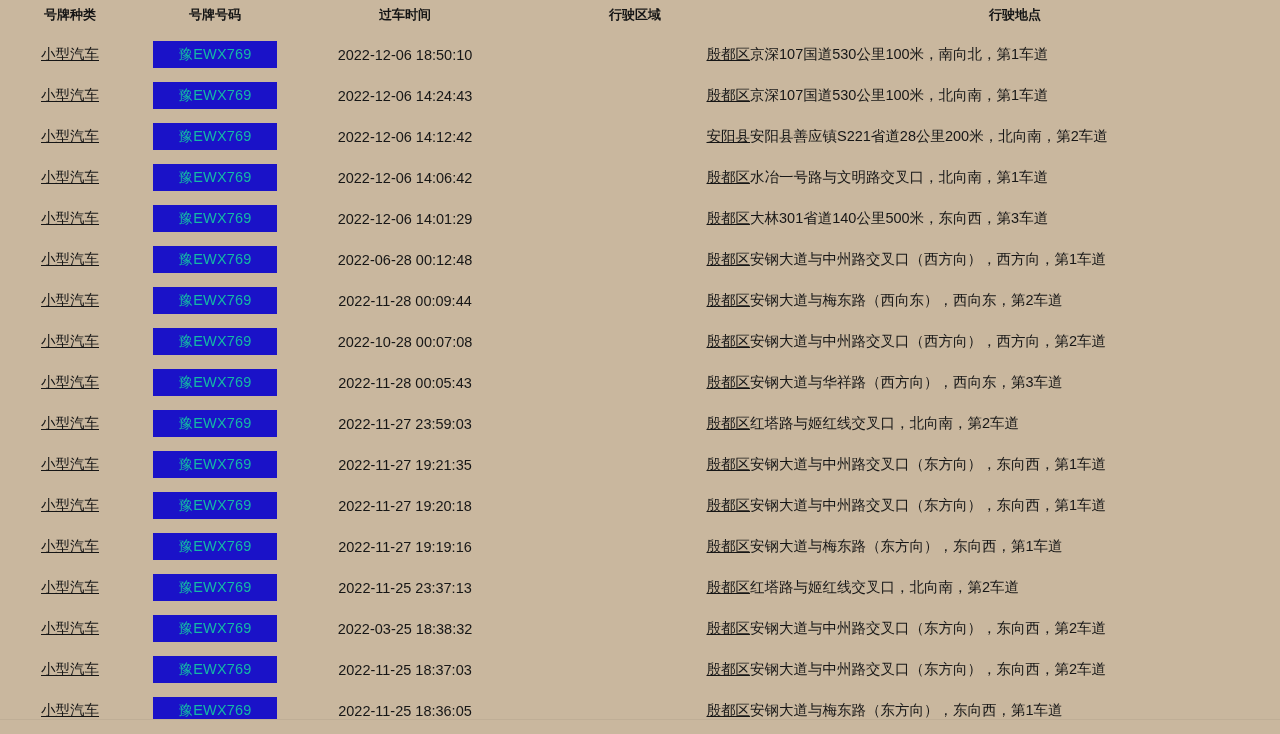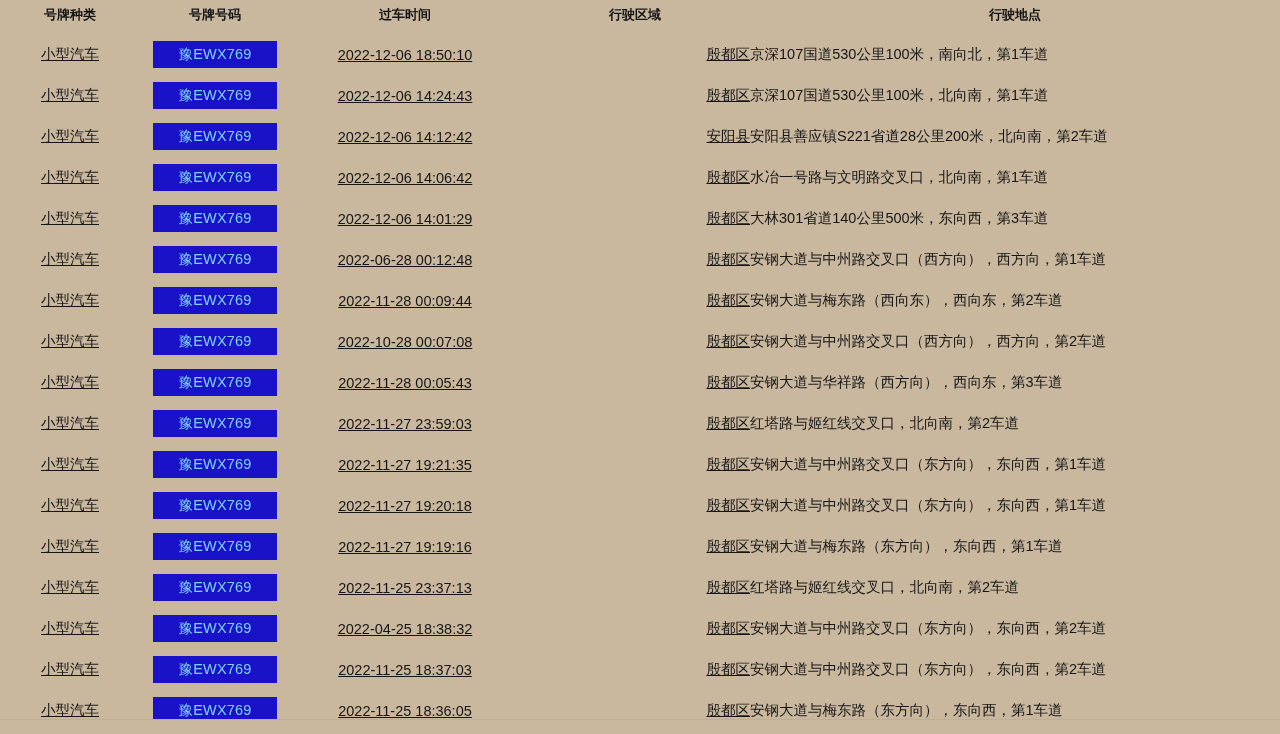--- a/index.html
+++ b/index.html
@@ -42,30 +42,30 @@
   }
   col.c-type   { width: 140px; }
   col.c-plate  { width: 150px; }
   col.c-time   { width: 230px; }
   col.c-area   { width: 230px; }
   col.c-place  { width: 530px; }
 
   td.type  { text-align: center; text-decoration: underline; }
   th.type  { text-align: center; }
   td.plate { text-align: center; padding-left: 0; }
-  td.time  { text-align: center; text-decoration: underline; }
+  td.time  { text-align: center; }
   td.area  { padding-left: 18px; text-align: right; text-decoration: underline; }
   th.area  { text-align: center; }
   td.place { padding-left: 20px; text-align: left; }
   th.place { text-align: center; margin-top: 18px; }
 
   .plate-badge {
     display: inline-block;
     background: #1a12c8;
-    color: #7dd3fc;
+    color: #14b8a6;
     font-size: 14.5px;
     font-weight: 500;
     padding: 4px 0;
     width: 124px;
     text-align: center;
     letter-spacing: 0.2px;
   }
   .bottom-strip {
     position: absolute;
     left: 0;
@@ -193,21 +193,21 @@
         <tr>
           <td class="type">小型汽车</td>
           <td class="plate"><span class="plate-badge">豫EWX769</span></td>
           <td class="time">2022-11-25 23:37:13</td>
           <td class="area">殷都区</td>
           <td class="place">红塔路与姬红线交叉口，北向南，第2车道</td>
         </tr>
         <tr>
           <td class="type">小型汽车</td>
           <td class="plate"><span class="plate-badge">豫EWX769</span></td>
-          <td class="time">2022-04-25 18:38:32</td>
+          <td class="time">2022-03-25 18:38:32</td>
           <td class="area">殷都区</td>
           <td class="place">安钢大道与中州路交叉口（东方向），东向西，第2车道</td>
         </tr>
         <tr>
           <td class="type">小型汽车</td>
           <td class="plate"><span class="plate-badge">豫EWX769</span></td>
           <td class="time">2022-11-25 18:37:03</td>
           <td class="area">殷都区</td>
           <td class="place">安钢大道与中州路交叉口（东方向），东向西，第2车道</td>
         </tr>

